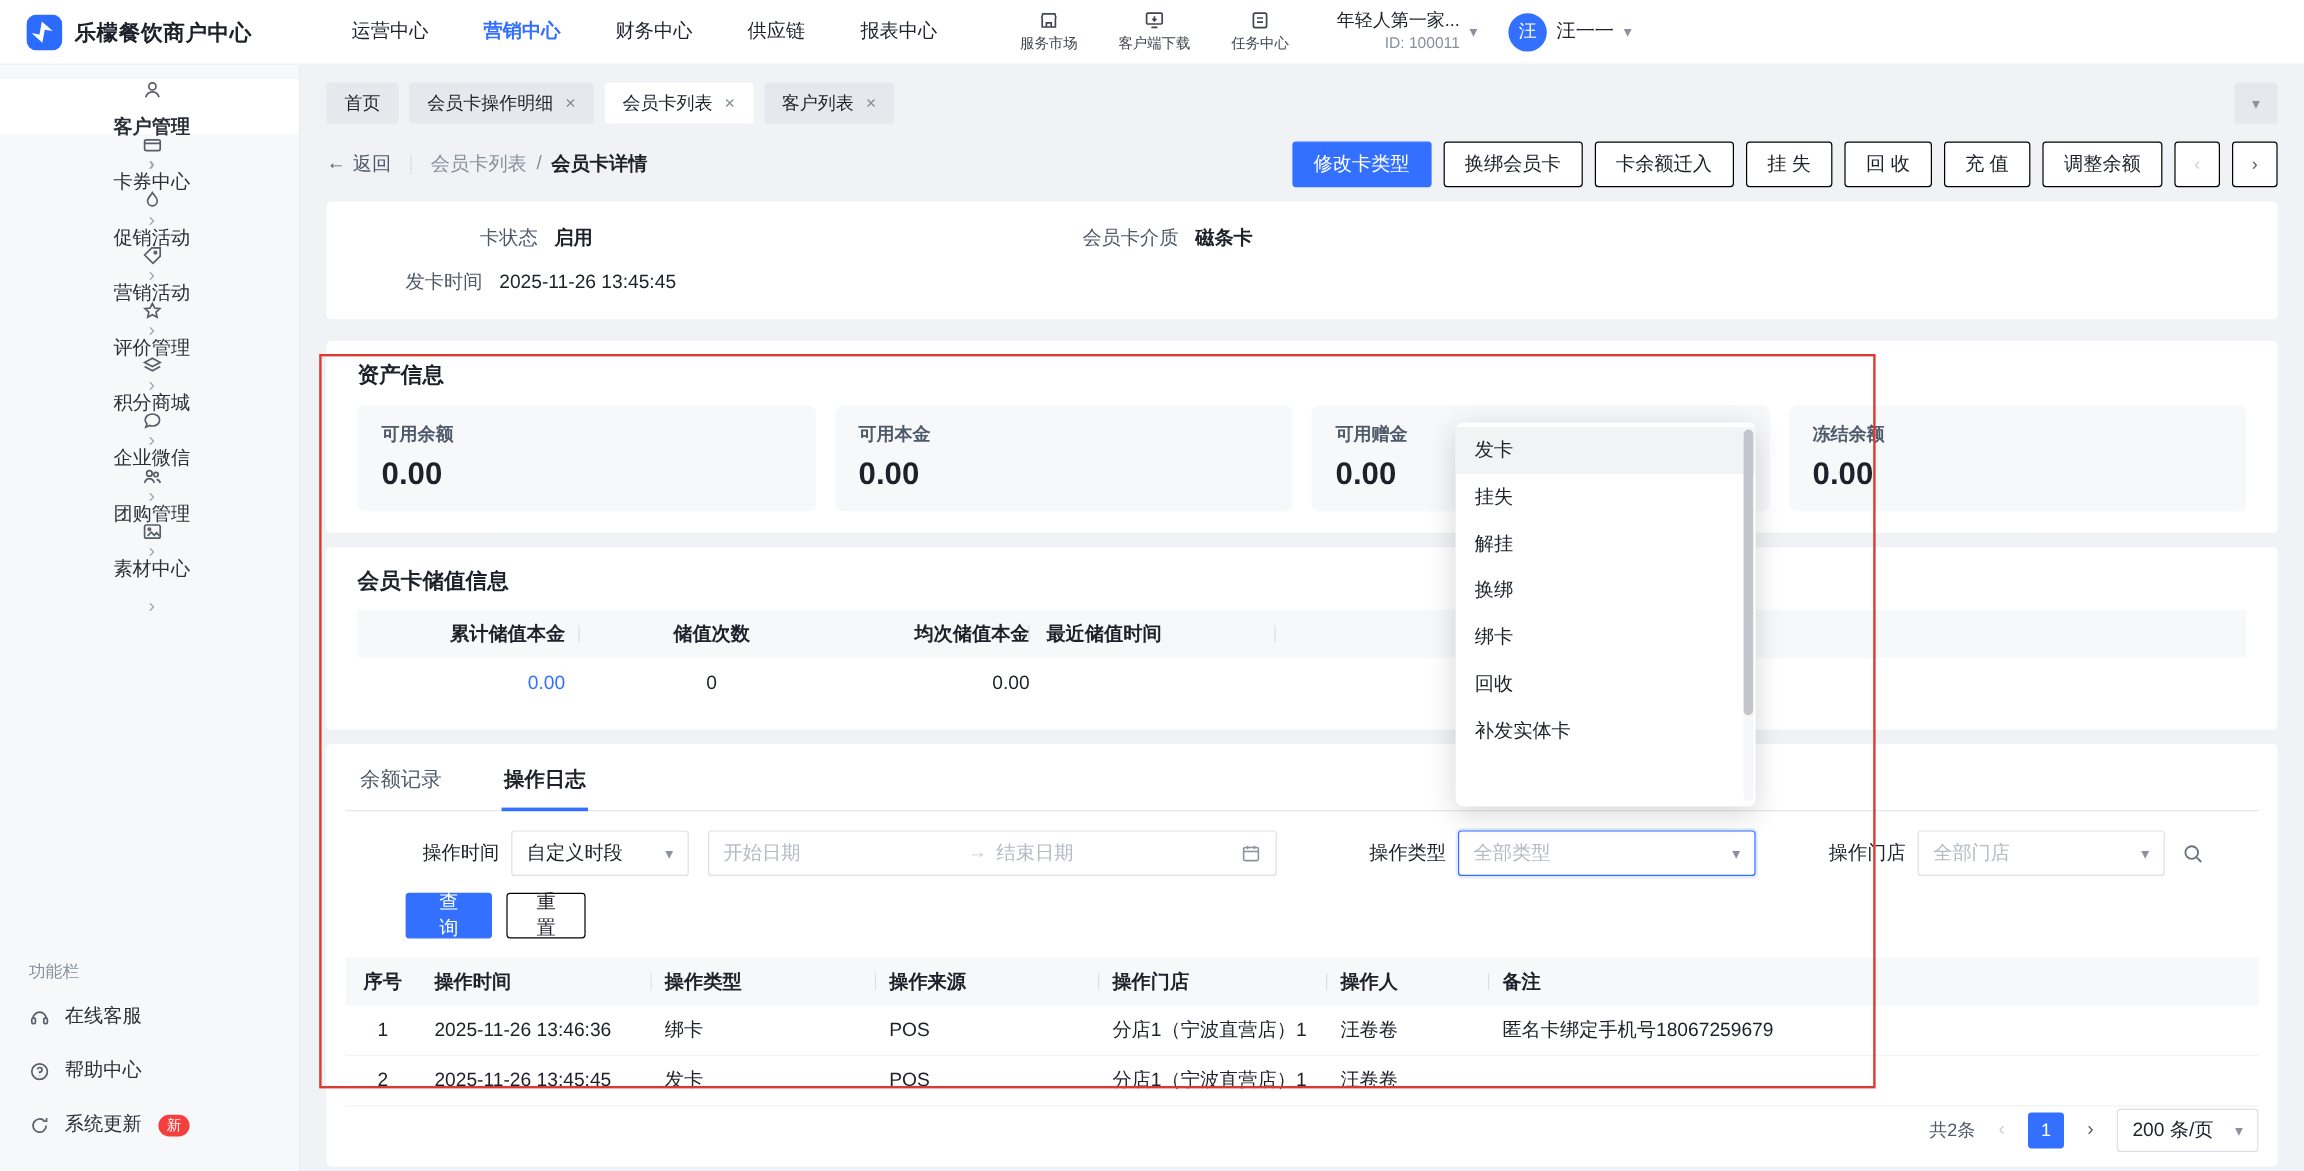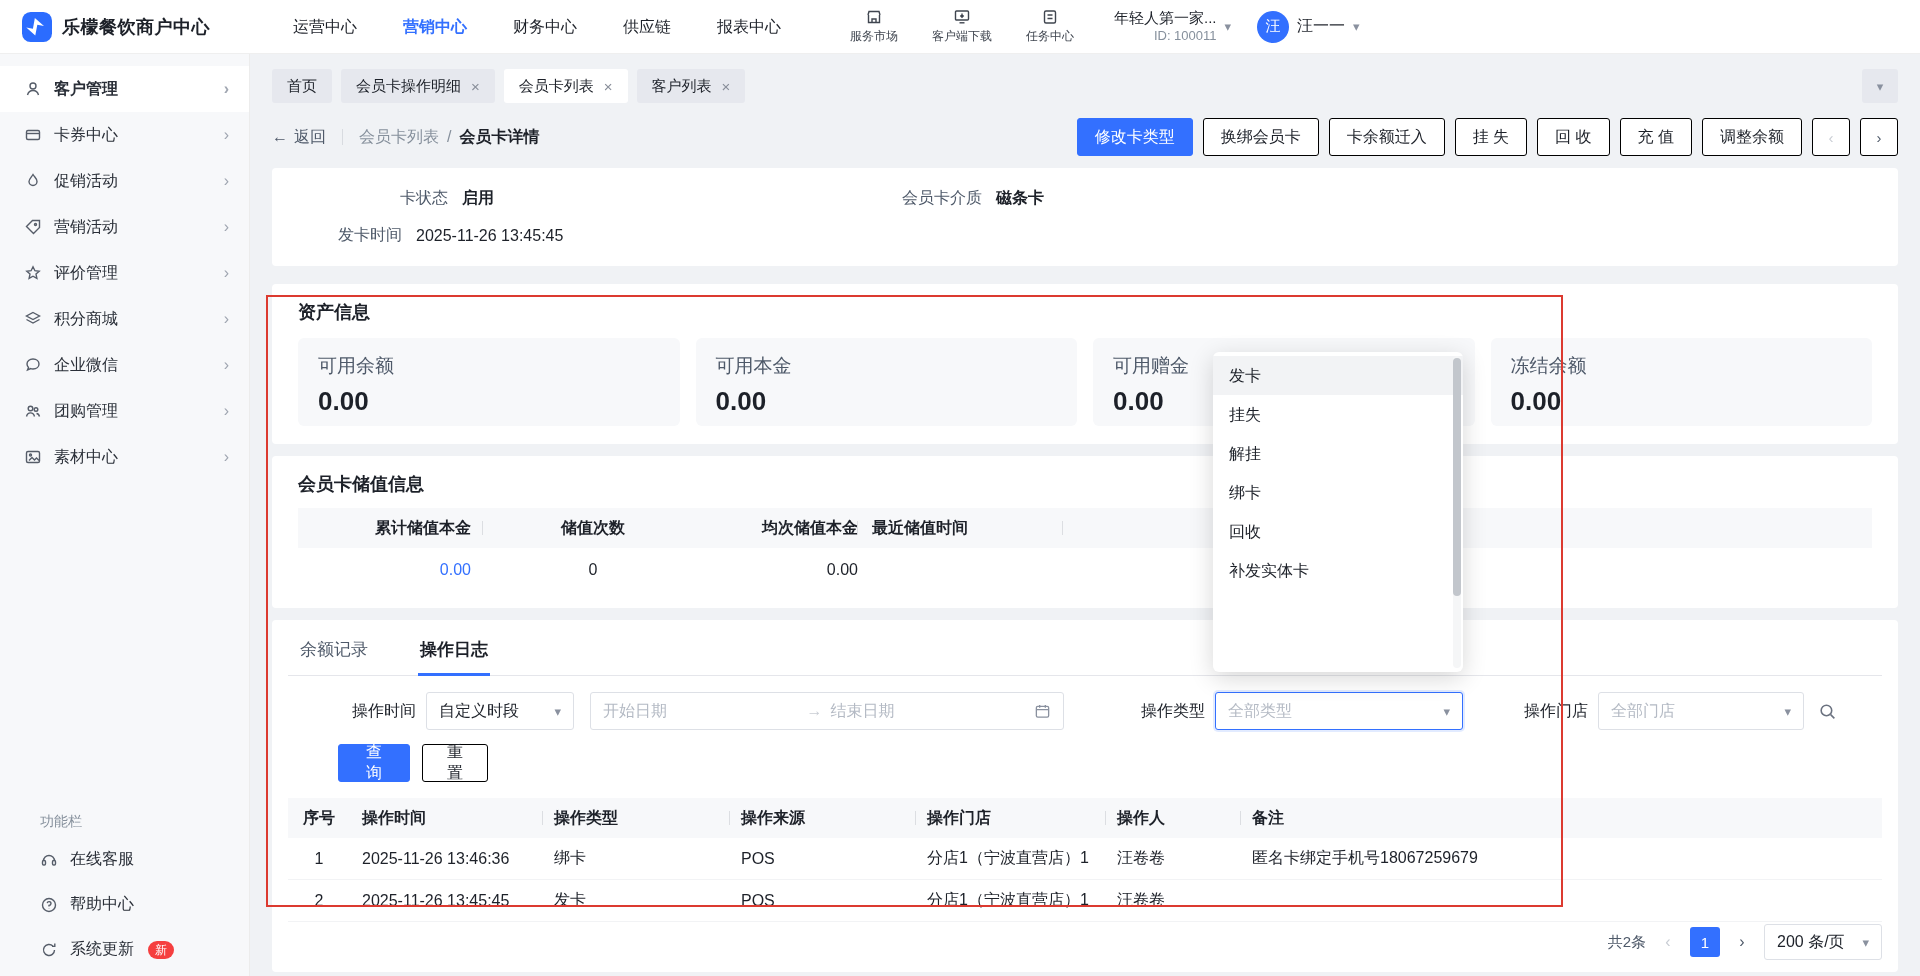--- a/index.html
+++ b/index.html
@@ -39,26 +39,26 @@
   .acc-id { font-size:13px; color:#86909c; }
   .top-user { margin-left:26px; display:flex; align-items:center; gap:8px; cursor:pointer; }
   .avatar { width:32px; height:32px; border-radius:50%; background:#3370ff; color:#fff; font-size:15px; display:flex; align-items:center; justify-content:center; }
   .user-name { font-size:16px; }
 
   
   .sidebar {
     position:absolute; top:54px; left:0; width:250px; bottom:0;
     background:#f7f8fa; border-right:1px solid #ececec; z-index:10; padding-top:12px;
   }
-  .side-item { height:46px; display:flex; align-items:center; padding:0 20px 0 24px; gap:12px; color:#2a2f38; font-size:16px; cursor:pointer; }
+  .side-item { height:46px; display:flex; align-items:center; padding:0 20px 0 24px; gap:12px; color:#2a2f38; font-size:16px; cursor:pointer;flex-direction:column; }
   .side-item .s-label { flex:1; }
   .side-item .s-chev { color:#a0a6b1; font-size:16px; }
   .side-item.active { background:#ffffff; font-weight:600; }
   .side-icon { color:#565d69; }
-  .side-footer { position:absolute; left:0; right:0; bottom:4px;padding-left:16px; }
+  .side-footer { position:absolute; left:0; right:0; bottom:16px; }
   .side-foot-title { padding:0 24px; height:32px; line-height:32px; color:#86909c; font-size:14px; }
   .side-foot-item { height:45px; display:flex; align-items:center; padding:0 24px; gap:12px; font-size:16px; color:#2a2f38; cursor:pointer; }
   .badge-new { background:#f53f3f; color:#fff; font-size:12px; line-height:1; padding:3px 7px; border-radius:9px; margin-left:2px; }
 
   
   .main { position:absolute; left:250px; top:54px; right:0; bottom:0; padding:0 22px; }
 
   .tabsrow { margin-top:15px; display:flex; align-items:center; gap:9px; }
   .tab-chip { height:34px; display:flex; align-items:center; gap:10px; padding:0 15px; background:#e6e8ee; border-radius:3px; font-size:15px; color:#1d2129; cursor:pointer; }
   .tab-chip.active { background:#ffffff; }
@@ -86,21 +86,21 @@
   .info-label.w-l { width:150px; } .info-label.w-r { width:104px; }
   .info-value { color:#1d2129; font-weight:600; }
   .info-value.normal { font-weight:400; }
   .info-link { color:#3370ff; margin-left:16px; cursor:pointer; }
 
   
   .asset-card { margin-top:18px; padding:16px 26px 18px; }
   .section-title { font-size:18px; font-weight:700; color:#1d2129; }
   .stat-grid { margin-top:14px; display:grid; grid-template-columns:repeat(4,1fr); gap:16px; }
   .stat { background:#f7f8fa; border-radius:6px; padding:15px 20px; height:88px; }
-  .stat-label { font-size:19px; color:#4e5969; }
+  .stat-label { font-size:15px; color:#4e5969;font-weight:bold; }
   .stat-value { margin-top:7px; font-size:26px; font-weight:700; color:#1d2129; }
 
   
   .stored-card { margin-top:12px; padding:16px 26px; }
   .sv-header { margin-top:12px; height:40px; background:#f7f8fa; display:flex; align-items:center; font-weight:700; font-size:16px; }
   .sv-values { height:44px; display:flex; align-items:center; font-size:16px; }
   .sv-c1 { width:185px; text-align:right; padding-right:12px; position:relative; }
   .sv-c2 { width:220px; text-align:center; }
   .sv-c3 { width:155px; text-align:right; position:relative; }
   .sv-c4 { width:205px; padding-left:14px; position:relative; }
@@ -550,20 +550,21 @@
         <span class="caret">▾</span>
       </div>
     </div>
   </section>
 </main>
 
 <div class="dropdown">
   <div class="dd-item hl">发卡</div>
   <div class="dd-item">挂失</div>
   <div class="dd-item">解挂</div>
+  <div class="dd-item">换绑</div>
   <div class="dd-item">绑卡</div>
   <div class="dd-item">回收</div>
   <div class="dd-item">补发实体卡</div>
   <div class="dd-track"></div>
   <div class="dd-thumb"></div>
 </div>
 
 <div class="annotation"></div>
 
 </body></html>

